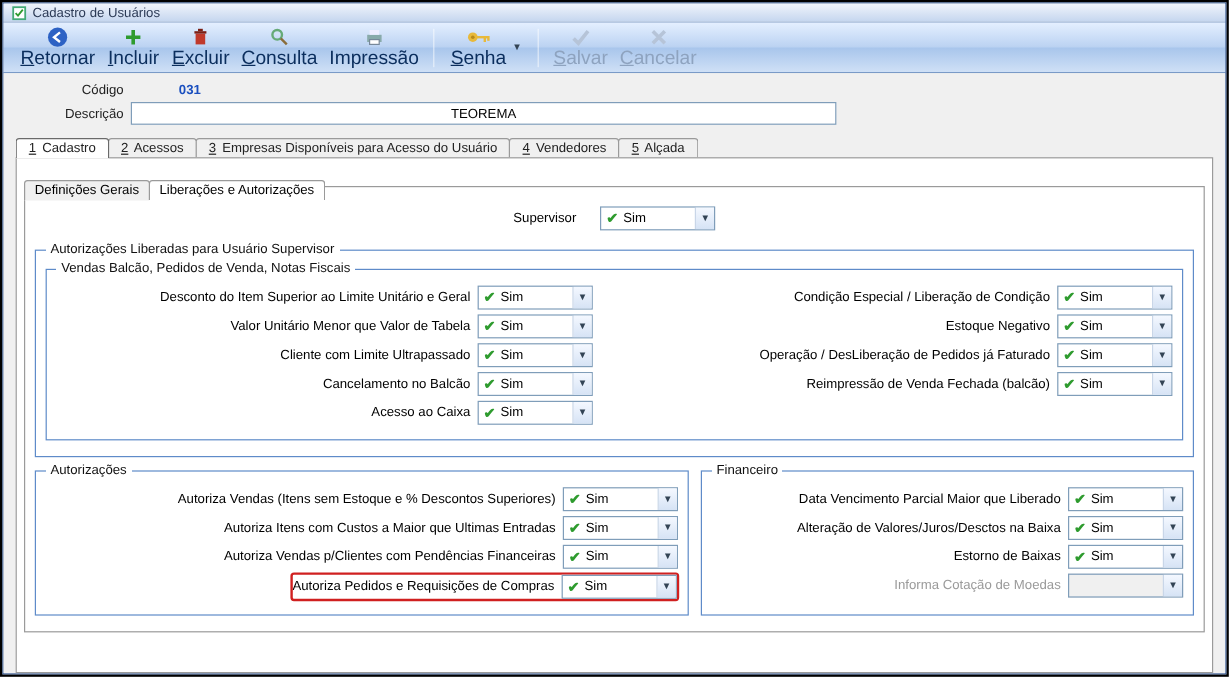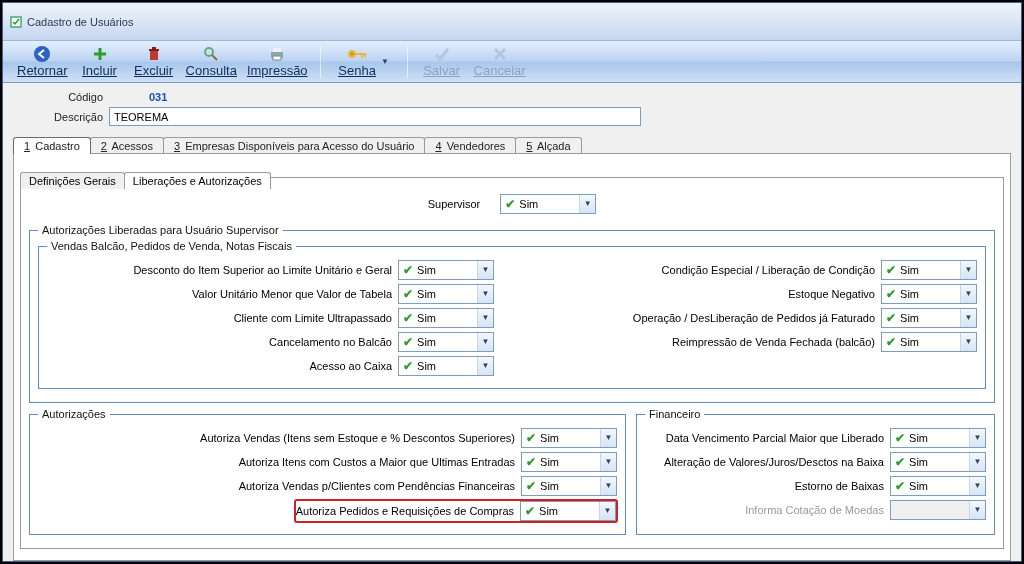--- a/index.html
+++ b/index.html
@@ -1,23 +1,23 @@
 <!DOCTYPE html>
 <html><head>
 <meta charset="utf-8">
 <style>
   * { box-sizing: border-box; font-family: Tahoma, Arial, sans-serif; font-size: 11px; }
   body { margin: 0; padding: 0; background: #000; width: 1024px; height: 564px; overflow: hidden; }
   .window { width: 1020px; height: 560px; margin: 2px; background: #e8e8e8; border: 1px solid #3d6099; display: flex; flex-direction: column; }
-  .titlebar { background: linear-gradient(#f0f4fb, #c5d6ef); height: 38px; display: flex; align-items: center; padding: 0 6px; color: #2b3a55; border-bottom: 1px solid #9db6d9; }
+  .titlebar { background: linear-gradient(#f0f4fb, #c5d6ef); height: 16px; display: flex; align-items: center; padding: 0 6px; color: #2b3a55; border-bottom: 1px solid #9db6d9; }
   .titlebar .icon { margin-right: 4px; }
   .toolbar { background: linear-gradient(#e4efff, #bcd3f2 48%, #a9c6ec 52%, #cfe0f6); height: 42px; display: flex; align-items: center; padding: 4px 10px; border-bottom: 1px solid #7a9ac7; gap: 2px; }
   .tb-btn { display: flex; flex-direction: column; align-items: center; justify-content: center; min-width: 52px; height: 38px; cursor: pointer; padding: 0 4px; }
   .tb-btn .ico { height: 18px; display: flex; align-items: center; justify-content: center; }
-  .tb-btn .lbl { font-size: 13px; color: #0b2e5d; text-decoration: underline; }
+  .tb-btn .lbl { font-size: 16px; color: #0b2e5d; }
   .tb-btn.disabled .lbl { color: #8ea3bf; }
   .tb-btn .underline::first-letter { text-decoration: underline; }
   .sep { width:1px; height:32px; background: rgba(255,255,255,0.6); margin: 0 6px; }
   .body { flex:1; padding: 8px 10px 0 10px; background: #f0f0f0; overflow: hidden; display:flex; flex-direction:column; }
   .form-row { display: flex; align-items: center; margin-bottom: 4px; }
   .form-row label { width: 96px; text-align: right; padding-right: 6px; color: #222; }
   .code-val { color: #1a4fbf; font-weight: bold; padding-left: 40px; }
   .text-input { border: 1px solid #7f9db9; background: #fff; height: 19px; padding: 1px 4px; }
   .tabs { display: flex; align-items: center; margin-top: 6px; position: relative; }
   .tab { border: 1px solid #9a9a9a; border-bottom: none; background: #f0f0f0; padding: 2px 10px; margin-right: -1px; color: #222; cursor: pointer; border-radius: 3px 3px 0 0; position: relative; top:1px; }
@@ -36,21 +36,21 @@
   .combo .arrow { width:16px; text-align:center; border-left:1px solid #c9d6e8; background:linear-gradient(#f4f8ff,#d6e3f5); font-size:8px; line-height:18px; color:#345; }
   fieldset { border:1px solid #5e8bc9; margin:0 0 5px 0; padding:4px 8px 8px 8px; }
   fieldset legend { color:#111; padding:0 4px; }
   fieldset.inner { border-color:#5e8bc9; }
   .grid2 { display:flex; gap:36px; }
   .col { flex:1; }
   .field { display:flex; align-items:center; justify-content:flex-end; margin:4px 0; gap:6px; }
   .field label { text-align:right; }
   .bottom-row { display:flex; gap:10px; }
   .bottom-row fieldset { flex: 0 0 auto; }
-  .bottom-row .auth { width: 597px; }
+  .bottom-row .auth { width: 545px; }
   .bottom-row .fin { flex:1; }
   .highlight { outline: 2px solid #d02020; outline-offset: -1px; padding:1px; border-radius:2px; display:inline-flex; align-items:center; gap:6px;}
   .disabled-combo { background:#f0f0f0; }
   .disabled-combo .chk { visibility:hidden; }
   .disabled-label { color:#9a9a9a; }
   svg { display:block; }
 </style>
 </head>
 <body>
 
@@ -147,21 +147,21 @@
     </div>
   </div>
 
   <div class="body">
     <div class="form-row">
       <label>Código</label>
       <span class="code-val">031</span>
     </div>
     <div class="form-row">
       <label>Descrição</label>
-      <input class="text-input" style="width: 532px;" value="TEOREMA">
+      <input class="text-input" style="width: 588px; text-align: center;" value="TEOREMA">
     </div>
 
     <div class="tabs">
       <div class="tab active"><span class="num">1</span> <span>Cadastro</span></div>
       <div class="tab"><span class="num">2</span> <span>Acessos</span></div>
       <div class="tab"><span class="num">3</span> <span>Empresas Disponíveis para Acesso do Usuário</span></div>
       <div class="tab"><span class="num">4</span> <span>Vendedores</span></div>
       <div class="tab"><span class="num">5</span> <span>Alçada</span></div>
     </div>
     <div class="tab-body">

